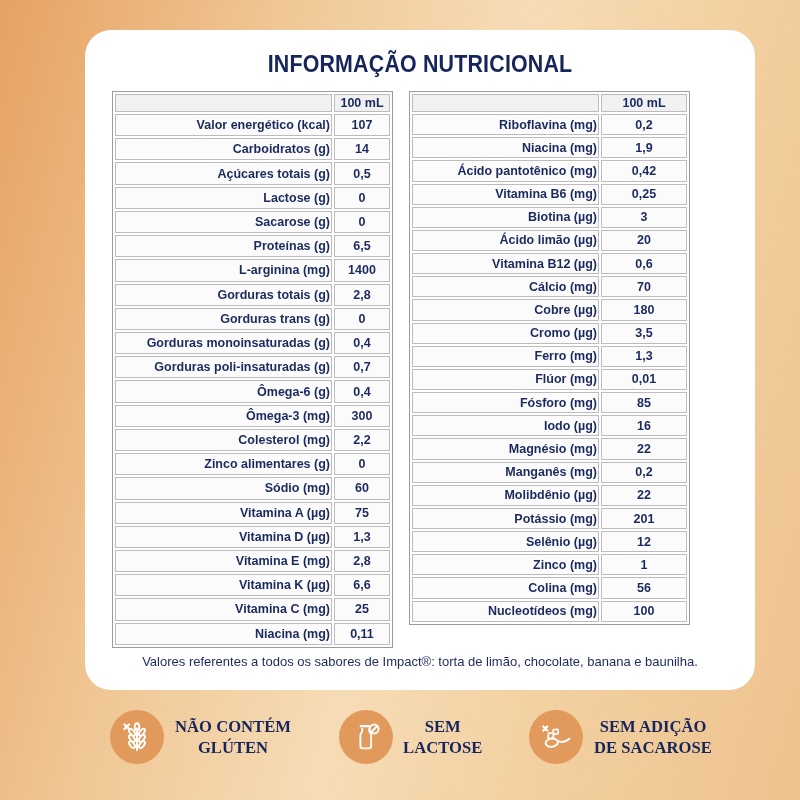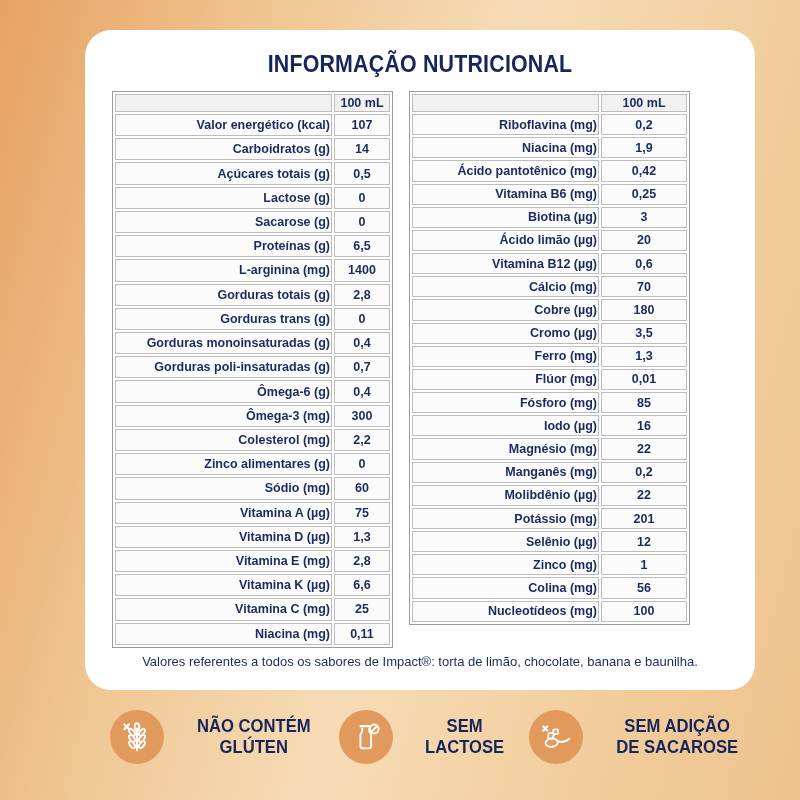--- a/index.html
+++ b/index.html
@@ -33,21 +33,21 @@
   }
   td.lbl{text-align:right;padding-left:9px;}
   td.val{text-align:center;}
   thead td{background:#f1f1f1;}
   .footnote{
     position:absolute;left:0;right:0;bottom:21px;text-align:center;
     font-size:13px;font-weight:normal;color:#1b2a5e;
   }
   .badge{
     position:absolute;top:709px;height:56px;
-    display:flex;align-items:center;gap:30px;
+    display:flex;align-items:center;gap:8px;font-family:Liberation Serif, serif;
   }
   .badge .circle{
     width:54px;height:54px;border-radius:50%;background:#e2995c;
     display:flex;align-items:center;justify-content:center;flex:0 0 auto;
   }
   .badge .lines{
     font-size:17.5px;font-weight:bold;color:#16255b;
     line-height:1.18;text-align:center;transform:scaleX(.95);white-space:nowrap;
   }
   .b1{left:110px}.b2{left:339px}.b3{left:529px}

